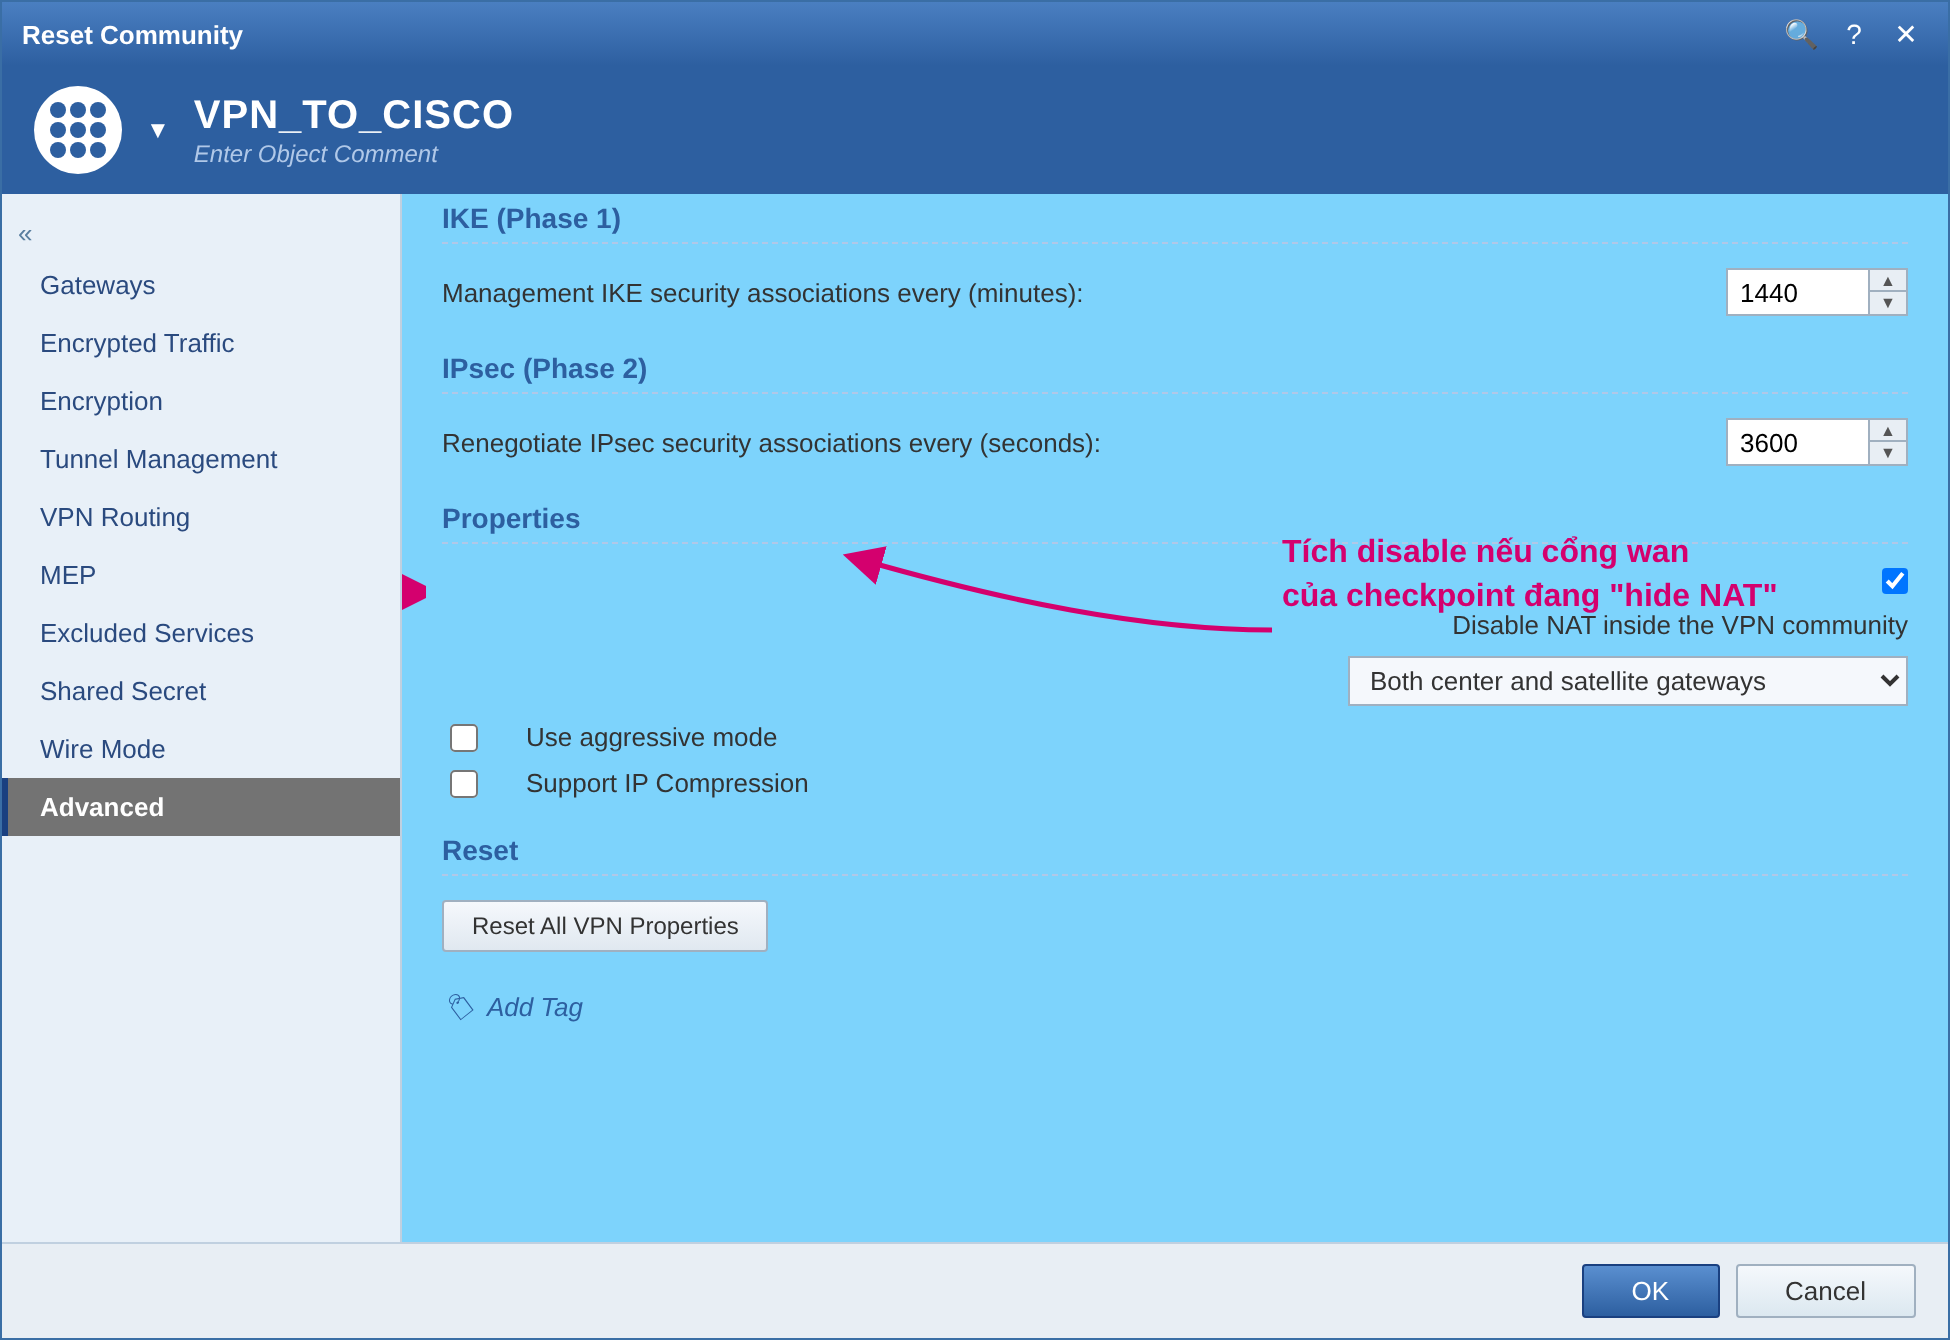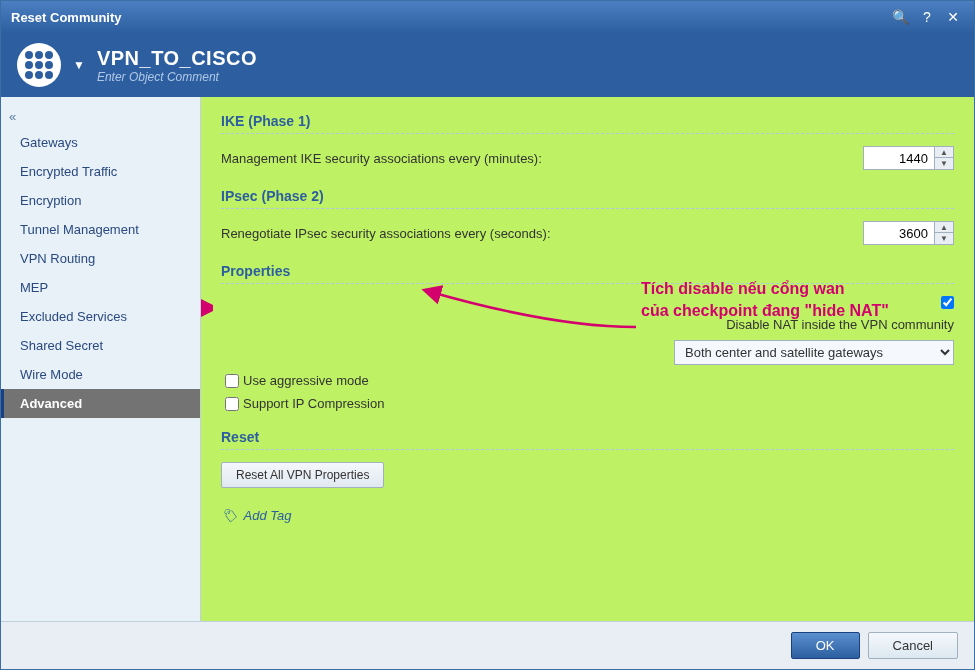--- a/index.html
+++ b/index.html
@@ -135,23 +135,23 @@
 
     .sidebar-item.active {
       background: #737373;
       color: white;
       border-left: 3px solid #1a4080;
       font-weight: bold;
     }
 
     .content-area {
       flex: 1;
-      padding: 16px 20px;
+      padding: 4px 20px;
       overflow-y: auto;
-      background: #bef264;
+      background: #7dd3fc;
     }
 
     .section-header {
       color: #2d5fa0;
       font-size: 14px;
       font-weight: bold;
       border-bottom: 1px dashed #b0c8e8;
       padding-bottom: 4px;
       margin-bottom: 12px;
     }
@@ -178,21 +178,21 @@
       border: 1px solid #a0b0c0;
       background: #fff;
     }
 
     .spinbox input {
       width: 70px;
       border: none;
       outline: none;
       padding: 3px 6px;
       font-size: 13px;
-      text-align: right;
+      text-align: left;
     }
 
     .spinbox-arrows {
       display: flex;
       flex-direction: column;
       border-left: 1px solid #a0b0c0;
     }
 
     .spinbox-arrow {
       width: 18px;
@@ -209,21 +209,21 @@
     }
     .spinbox-arrow:first-child { border-bottom: 1px solid #a0b0c0; }
 
     .properties-section {
       margin-bottom: 18px;
     }
 
     .checkbox-row {
       display: flex;
       align-items: flex-end;
-      gap: 4px;
+      gap: 24px;
       margin-bottom: 8px;
       padding-left: 4px;
     }
 
     .checkbox-row input[type="checkbox"] {
       width: 14px;
       height: 14px;
       cursor: pointer;
     }
 

